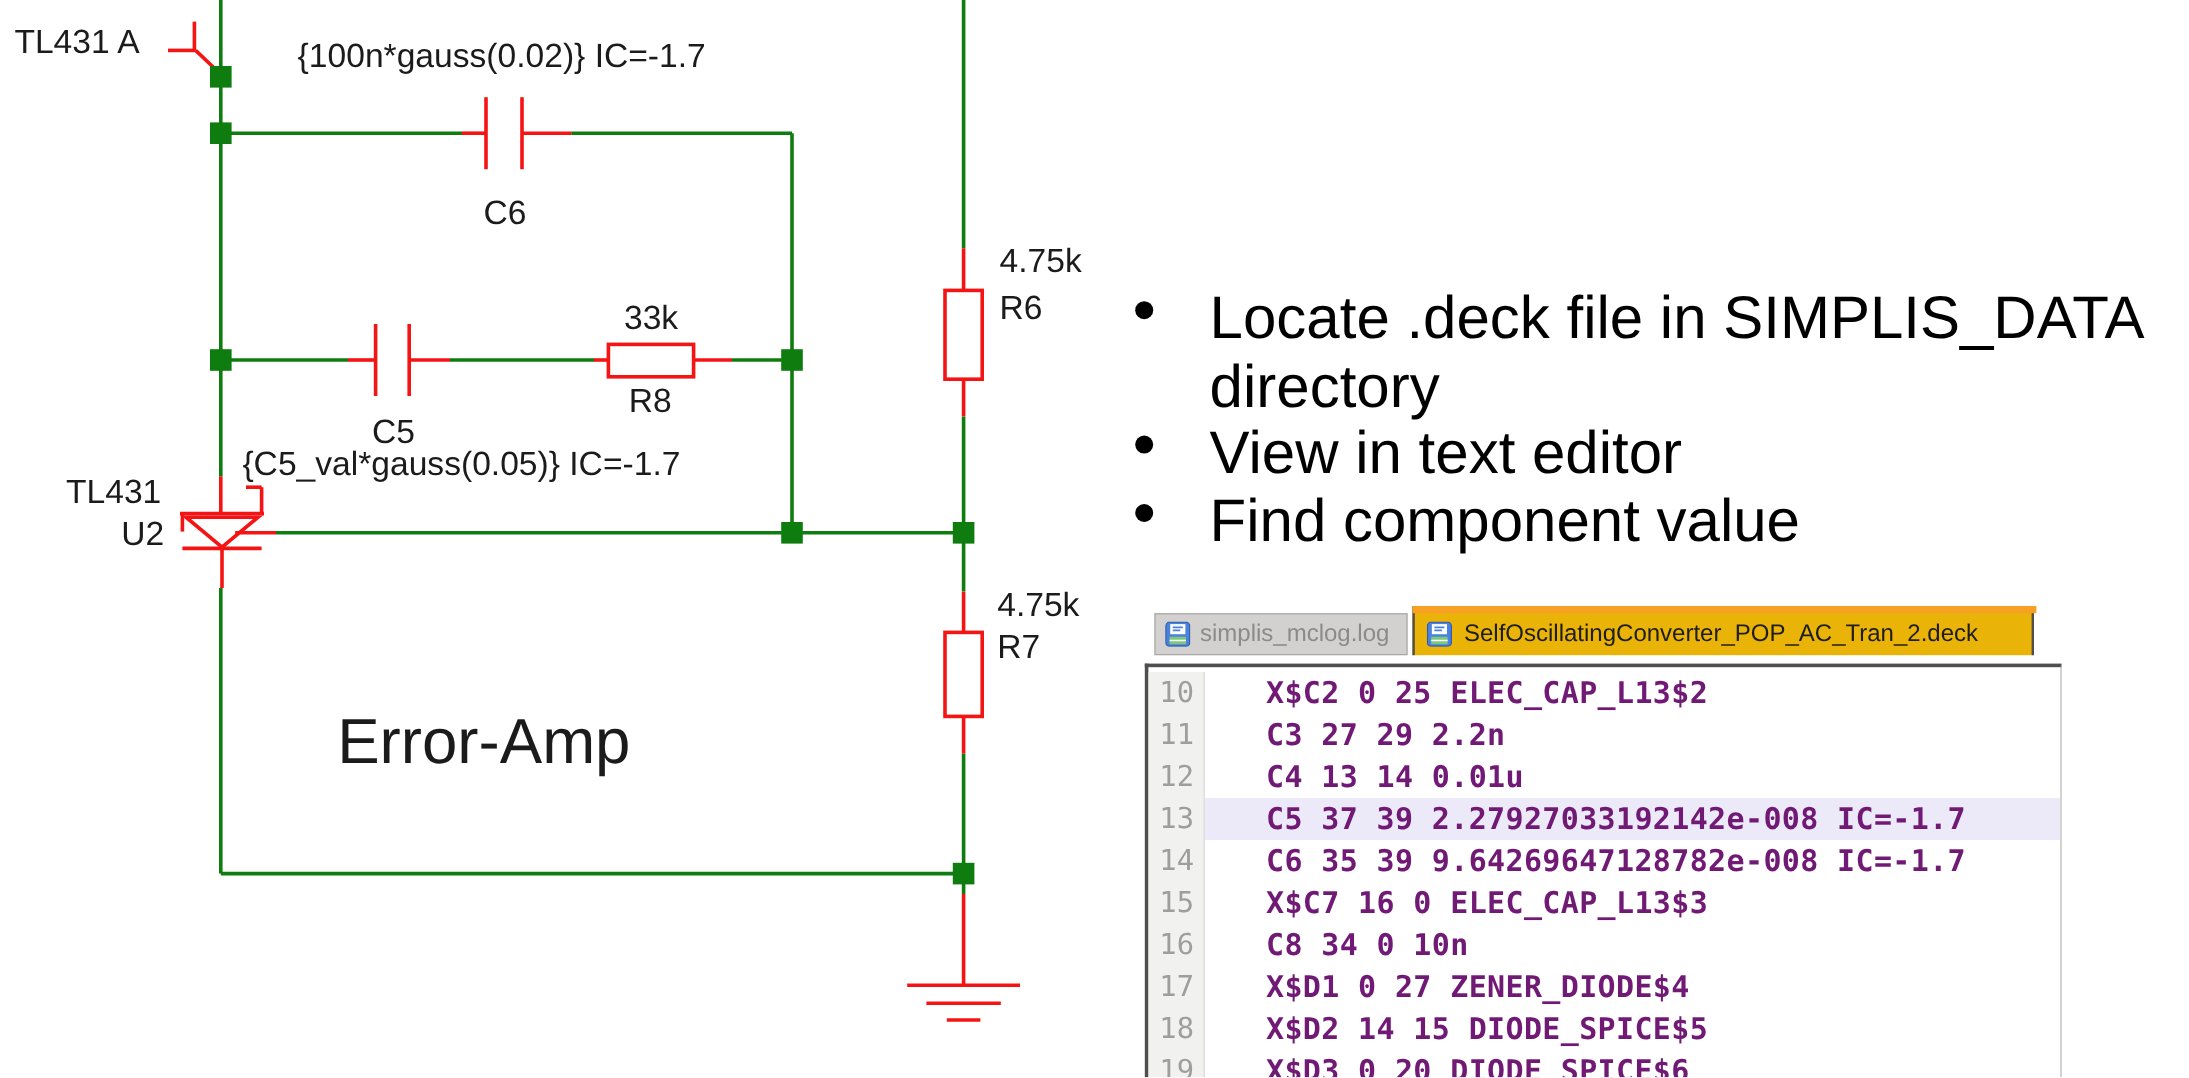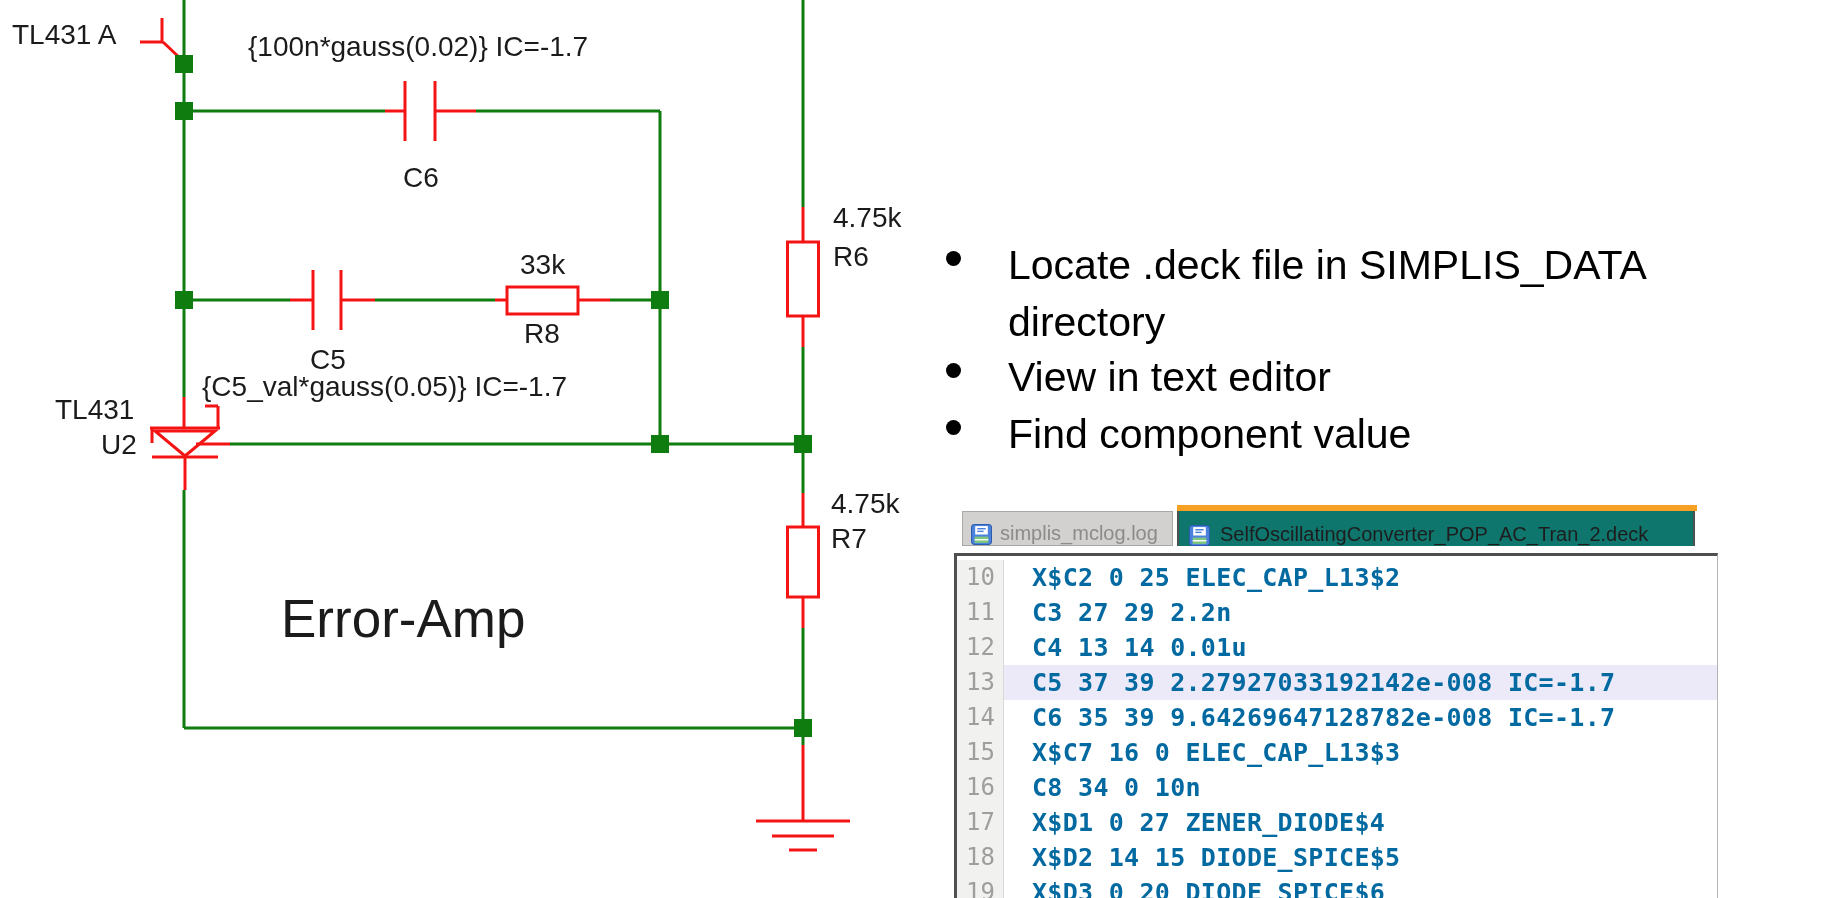--- a/index.html
+++ b/index.html
@@ -22,53 +22,53 @@
   
   .schematic-svg{position:absolute;left:0;top:0;}
   .wire{stroke:var(--wire-green);stroke-width:3;fill:none;}
   .comp{stroke:var(--component-red);stroke-width:3;fill:none;}
   .comp-body{stroke:var(--component-red);stroke-width:3;fill:#ffffff;}
   .junction{fill:var(--wire-green);stroke:none;}
   .sch-label{position:absolute;color:var(--label-black);font-size:28px;line-height:1.1;white-space:nowrap;}
   .sch-title{font-size:53px;margin-top:16px;}
   
   .bullet-dot{position:absolute;width:15px;height:15px;border-radius:50%;background:#000;}
-  .bullet-text{position:absolute;width:800px;font-size:41px;line-height:57px;color:#000;}
+  .bullet-text{position:absolute;width:800px;font-size:50px;line-height:57px;color:#000;}
   
-  .tab{position:absolute;display:flex;align-items:flex-end;}
+  .tab{position:absolute;display:flex;align-items:center;}
   .tab-inactive{
     left:962px;top:511px;width:211px;height:35px;background:var(--tab-inactive-bg);
     border:1px solid #aaa8a5;gap:8px;padding-left:8px;
   }
   .tab-inactive .tab-label{color:var(--tab-inactive-text);font-size:20px;white-space:nowrap;}
   .tab-active{
-    left:1177px;top:505px;width:518px;height:41px;background:#0f766e;
+    left:1177px;top:505px;width:518px;height:41px;background:#eab308;
     border-left:2px solid #4f4f4f;border-right:2px solid #4f4f4f;
     gap:10px;padding-left:10px;flex-direction:row;
   }
   .tab-active .accent{position:absolute;left:-2px;top:0;width:520px;height:6px;background:var(--tab-accent-orange);}
   .tab-active .tab-label{color:#1d1d1d;font-size:20px;white-space:nowrap;margin-top:5px;}
   .tab-active .floppy{margin-top:5px;}
   .editor-frame{
     position:absolute;left:954px;top:553px;width:764px;height:345px;background:#ffffff;
     border-top:3px solid #4f4f4f;border-left:3px solid #4f4f4f;border-right:1px solid #b5b5b5;
     overflow:hidden;
   }
   .rows{padding-top:4px;}
   .code-row{display:flex;height:35px;}
   .gutter-cell{
     width:47px;background:var(--gutter-gray);border-right:1px solid #d9d9d9;
     text-align:right;padding-right:8px;color:var(--linenum-gray);
     font-family:"DejaVu Sans Mono","Liberation Mono",monospace;font-size:24px;line-height:35px;
     flex:none;
   }
   .content-cell{
-    flex:1;padding-left:28px;white-space:pre;
+    flex:1;padding-left:51px;white-space:pre;
     font-family:"DejaVu Sans Mono","Liberation Mono",monospace;font-weight:bold;
-    font-size:25px;letter-spacing:0.3px;line-height:35px;color:#0369a1;
+    font-size:25px;letter-spacing:0.3px;line-height:35px;color:#701a75;
   }
   .code-row.hl .content-cell{background:var(--highlight-lavender);}
 </style>
 </head>
 <body>
 
 <div class="stage">
 
   <svg class="schematic-svg" width="1824" height="898" viewBox="0 0 1824 898">
 

